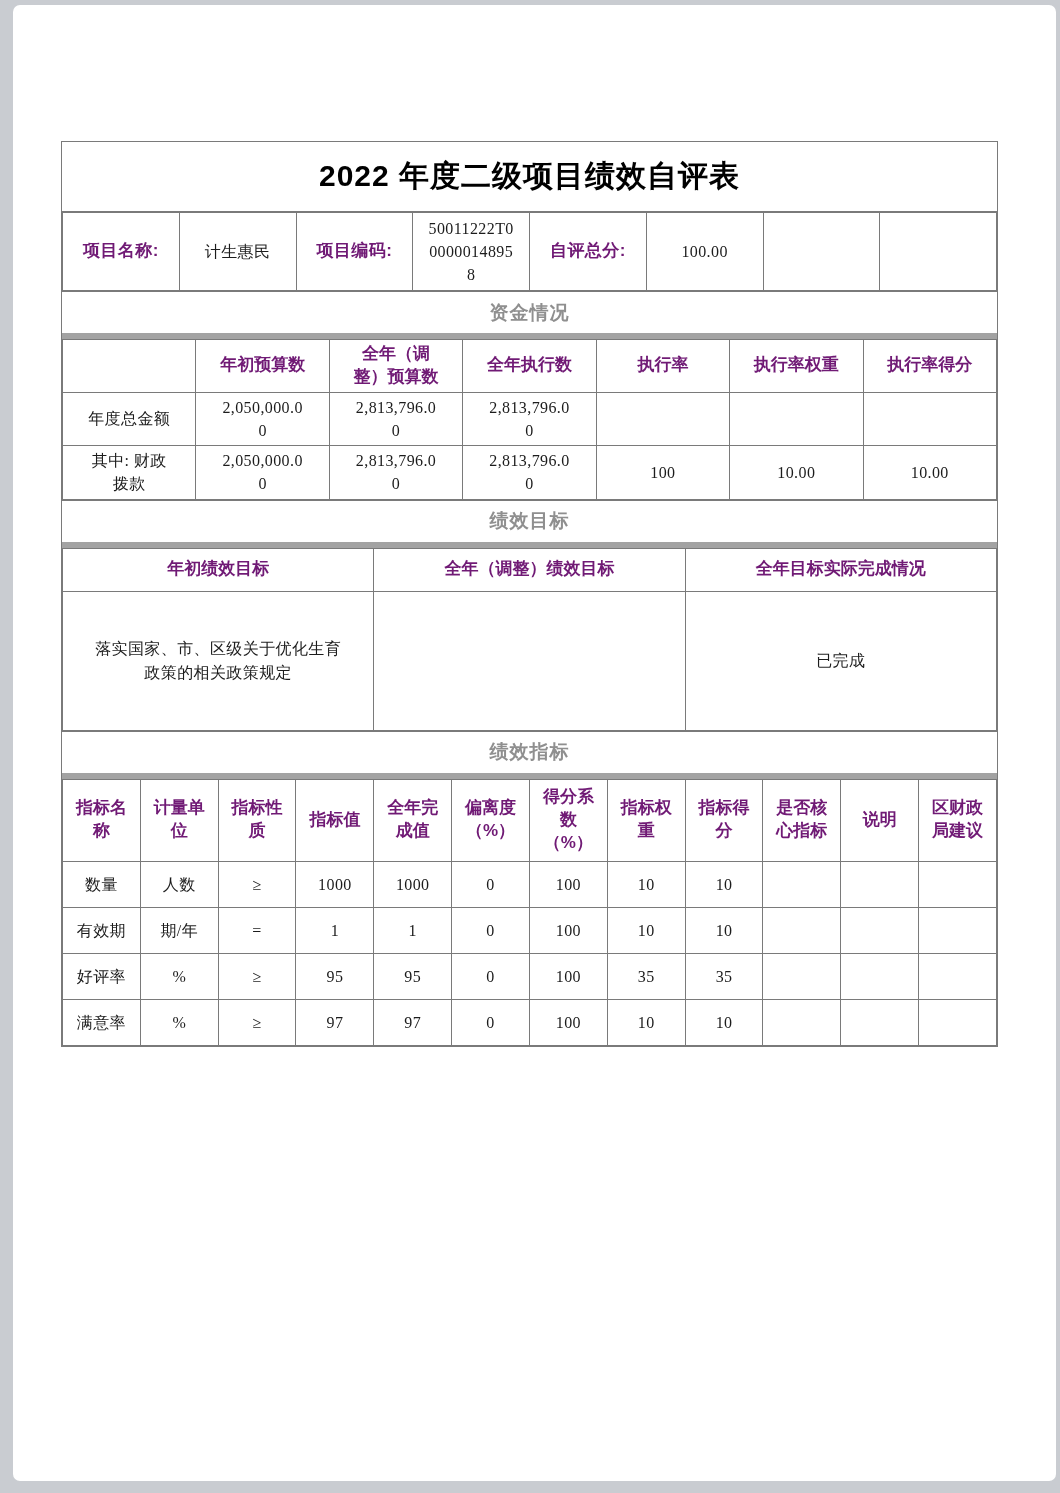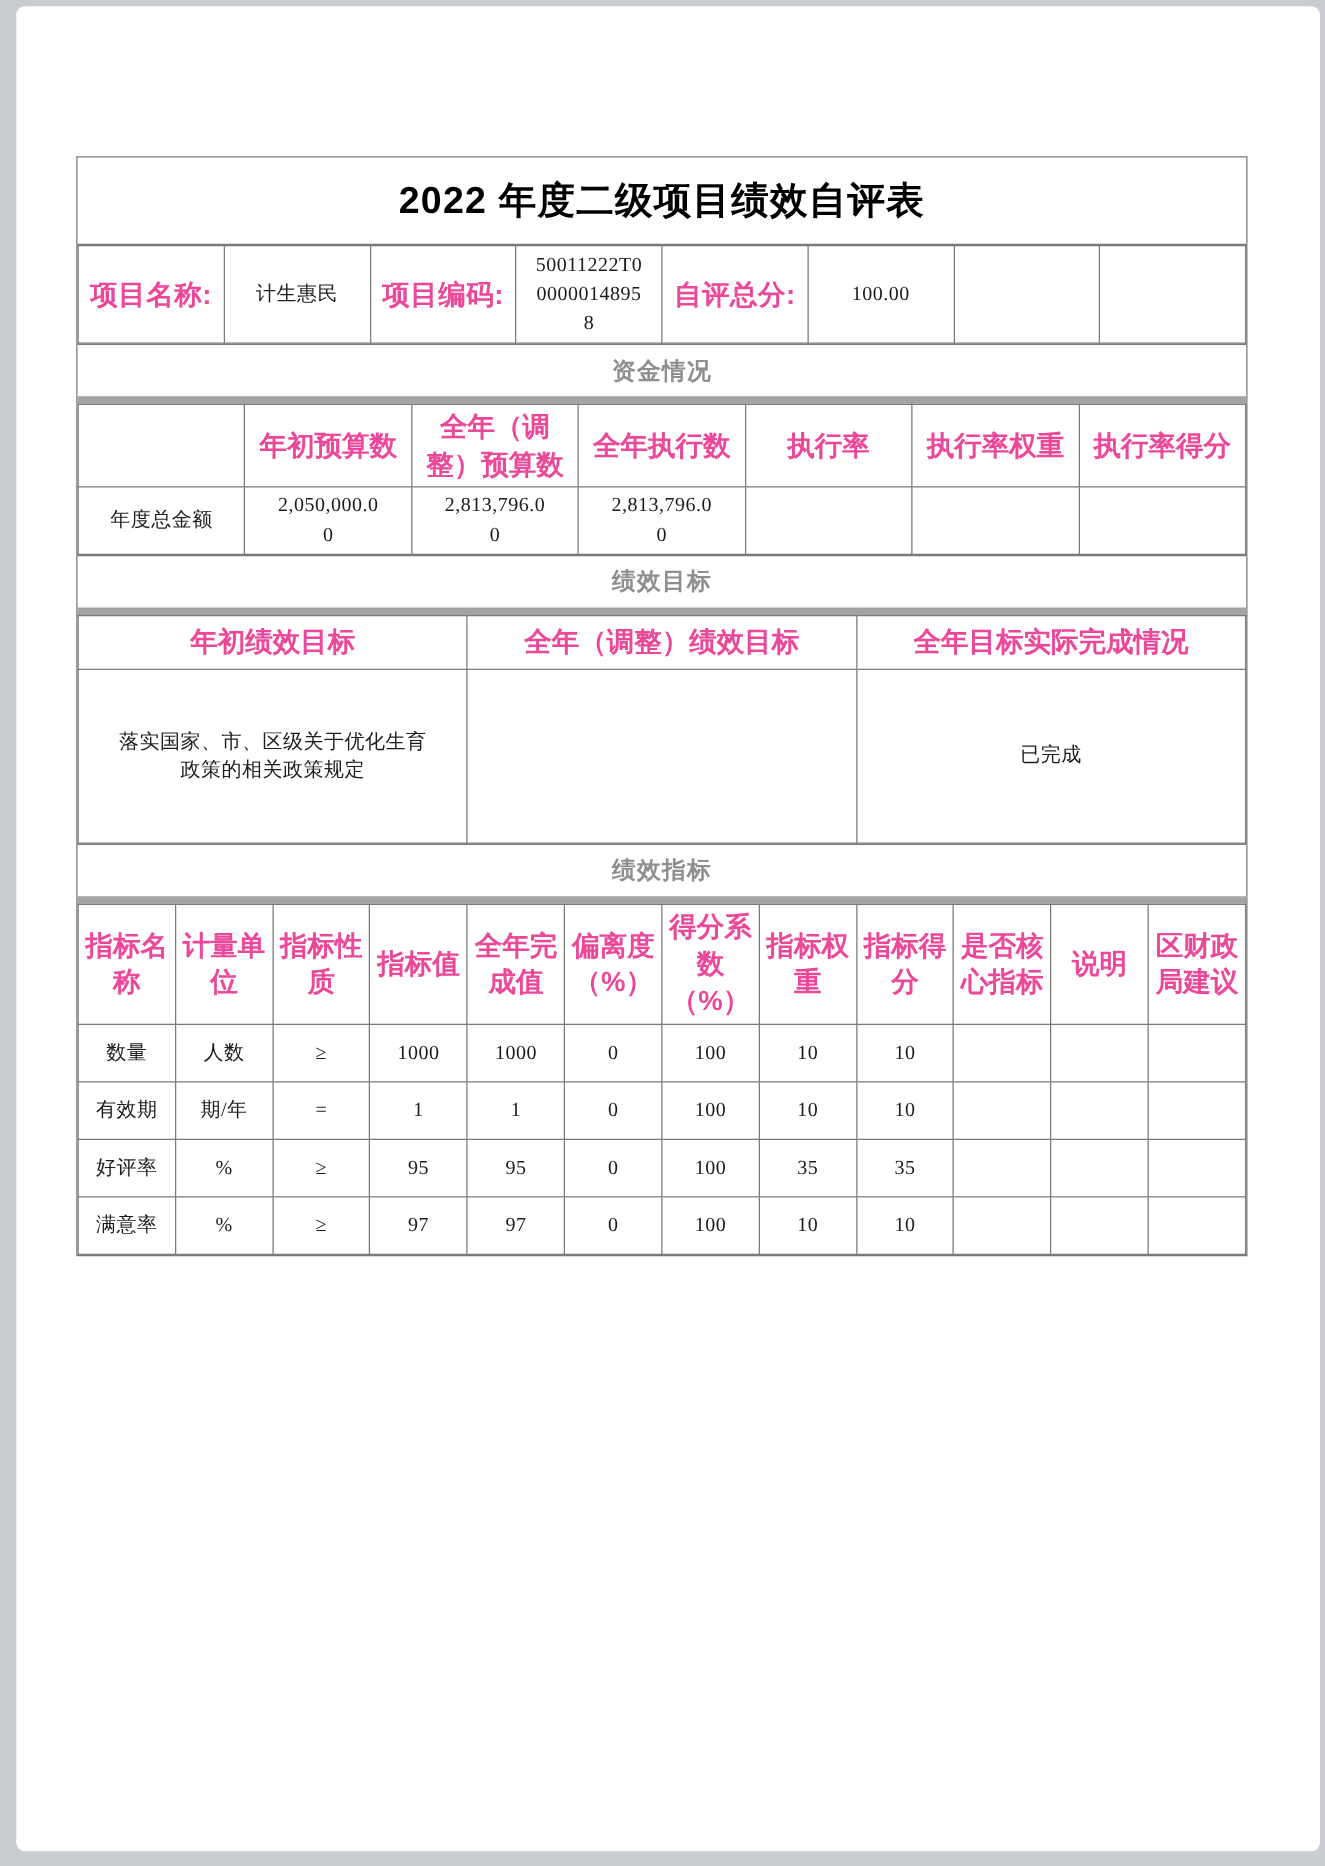--- a/index.html
+++ b/index.html
@@ -14,21 +14,21 @@
   }
   .page {
     position: absolute;
     left: 13px; top: 5px; right: 4px; bottom: 12px;
     background: #ffffff;
     border-radius: 7px;
   }
   .sheet {
     position: absolute;
     left: 48px;
-    top: 120px;
+    top: 136px;
     width: 937px;
     border: 1px solid #7a7a7a;
     background: #ffffff;
   }
   .title-row {
     height: 70px;
     border-bottom: 1px solid #7a7a7a;
     display: flex;
     align-items: center;
     justify-content: center;
@@ -61,22 +61,22 @@
     border: 1px solid #7a7a7a;
     text-align: center;
     vertical-align: middle;
     white-space: pre-line;
     padding: 3px 5px;
     overflow: hidden;
   }
   th, .lbl {
     font-family: "Liberation Sans", "DejaVu Sans", sans-serif;
     font-weight: 700;
-    font-size: 22px;
-    color: #ec4899;
+    font-size: 17px;
+    color: #701a75;
     line-height: 1.35;
   }
   td.val, tbody td {
     font-family: "Liberation Serif", "DejaVu Serif", serif;
     font-weight: 400;
     font-size: 16px;
     color: #1c1c1c;
     line-height: 1.45;
     letter-spacing: 0.4px;
   }
@@ -134,20 +134,33 @@
               <td>年度总金额</td>
               <td>2,050,000.0
 0</td>
               <td>2,813,796.0
 0</td>
               <td>2,813,796.0
 0</td>
               <td></td>
               <td></td>
               <td></td>
+            </tr>
+            <tr>
+              <td>其中: 财政
+拨款</td>
+              <td>2,050,000.0
+0</td>
+              <td>2,813,796.0
+0</td>
+              <td>2,813,796.0
+0</td>
+              <td>100</td>
+              <td>10.00</td>
+              <td>10.00</td>
             </tr>
           </tbody>
       </table>
 
       <div class="section">绩效目标</div>
 
       <table class="t-goal">
         <thead>
           <tr>
             <th>年初绩效目标</th>

